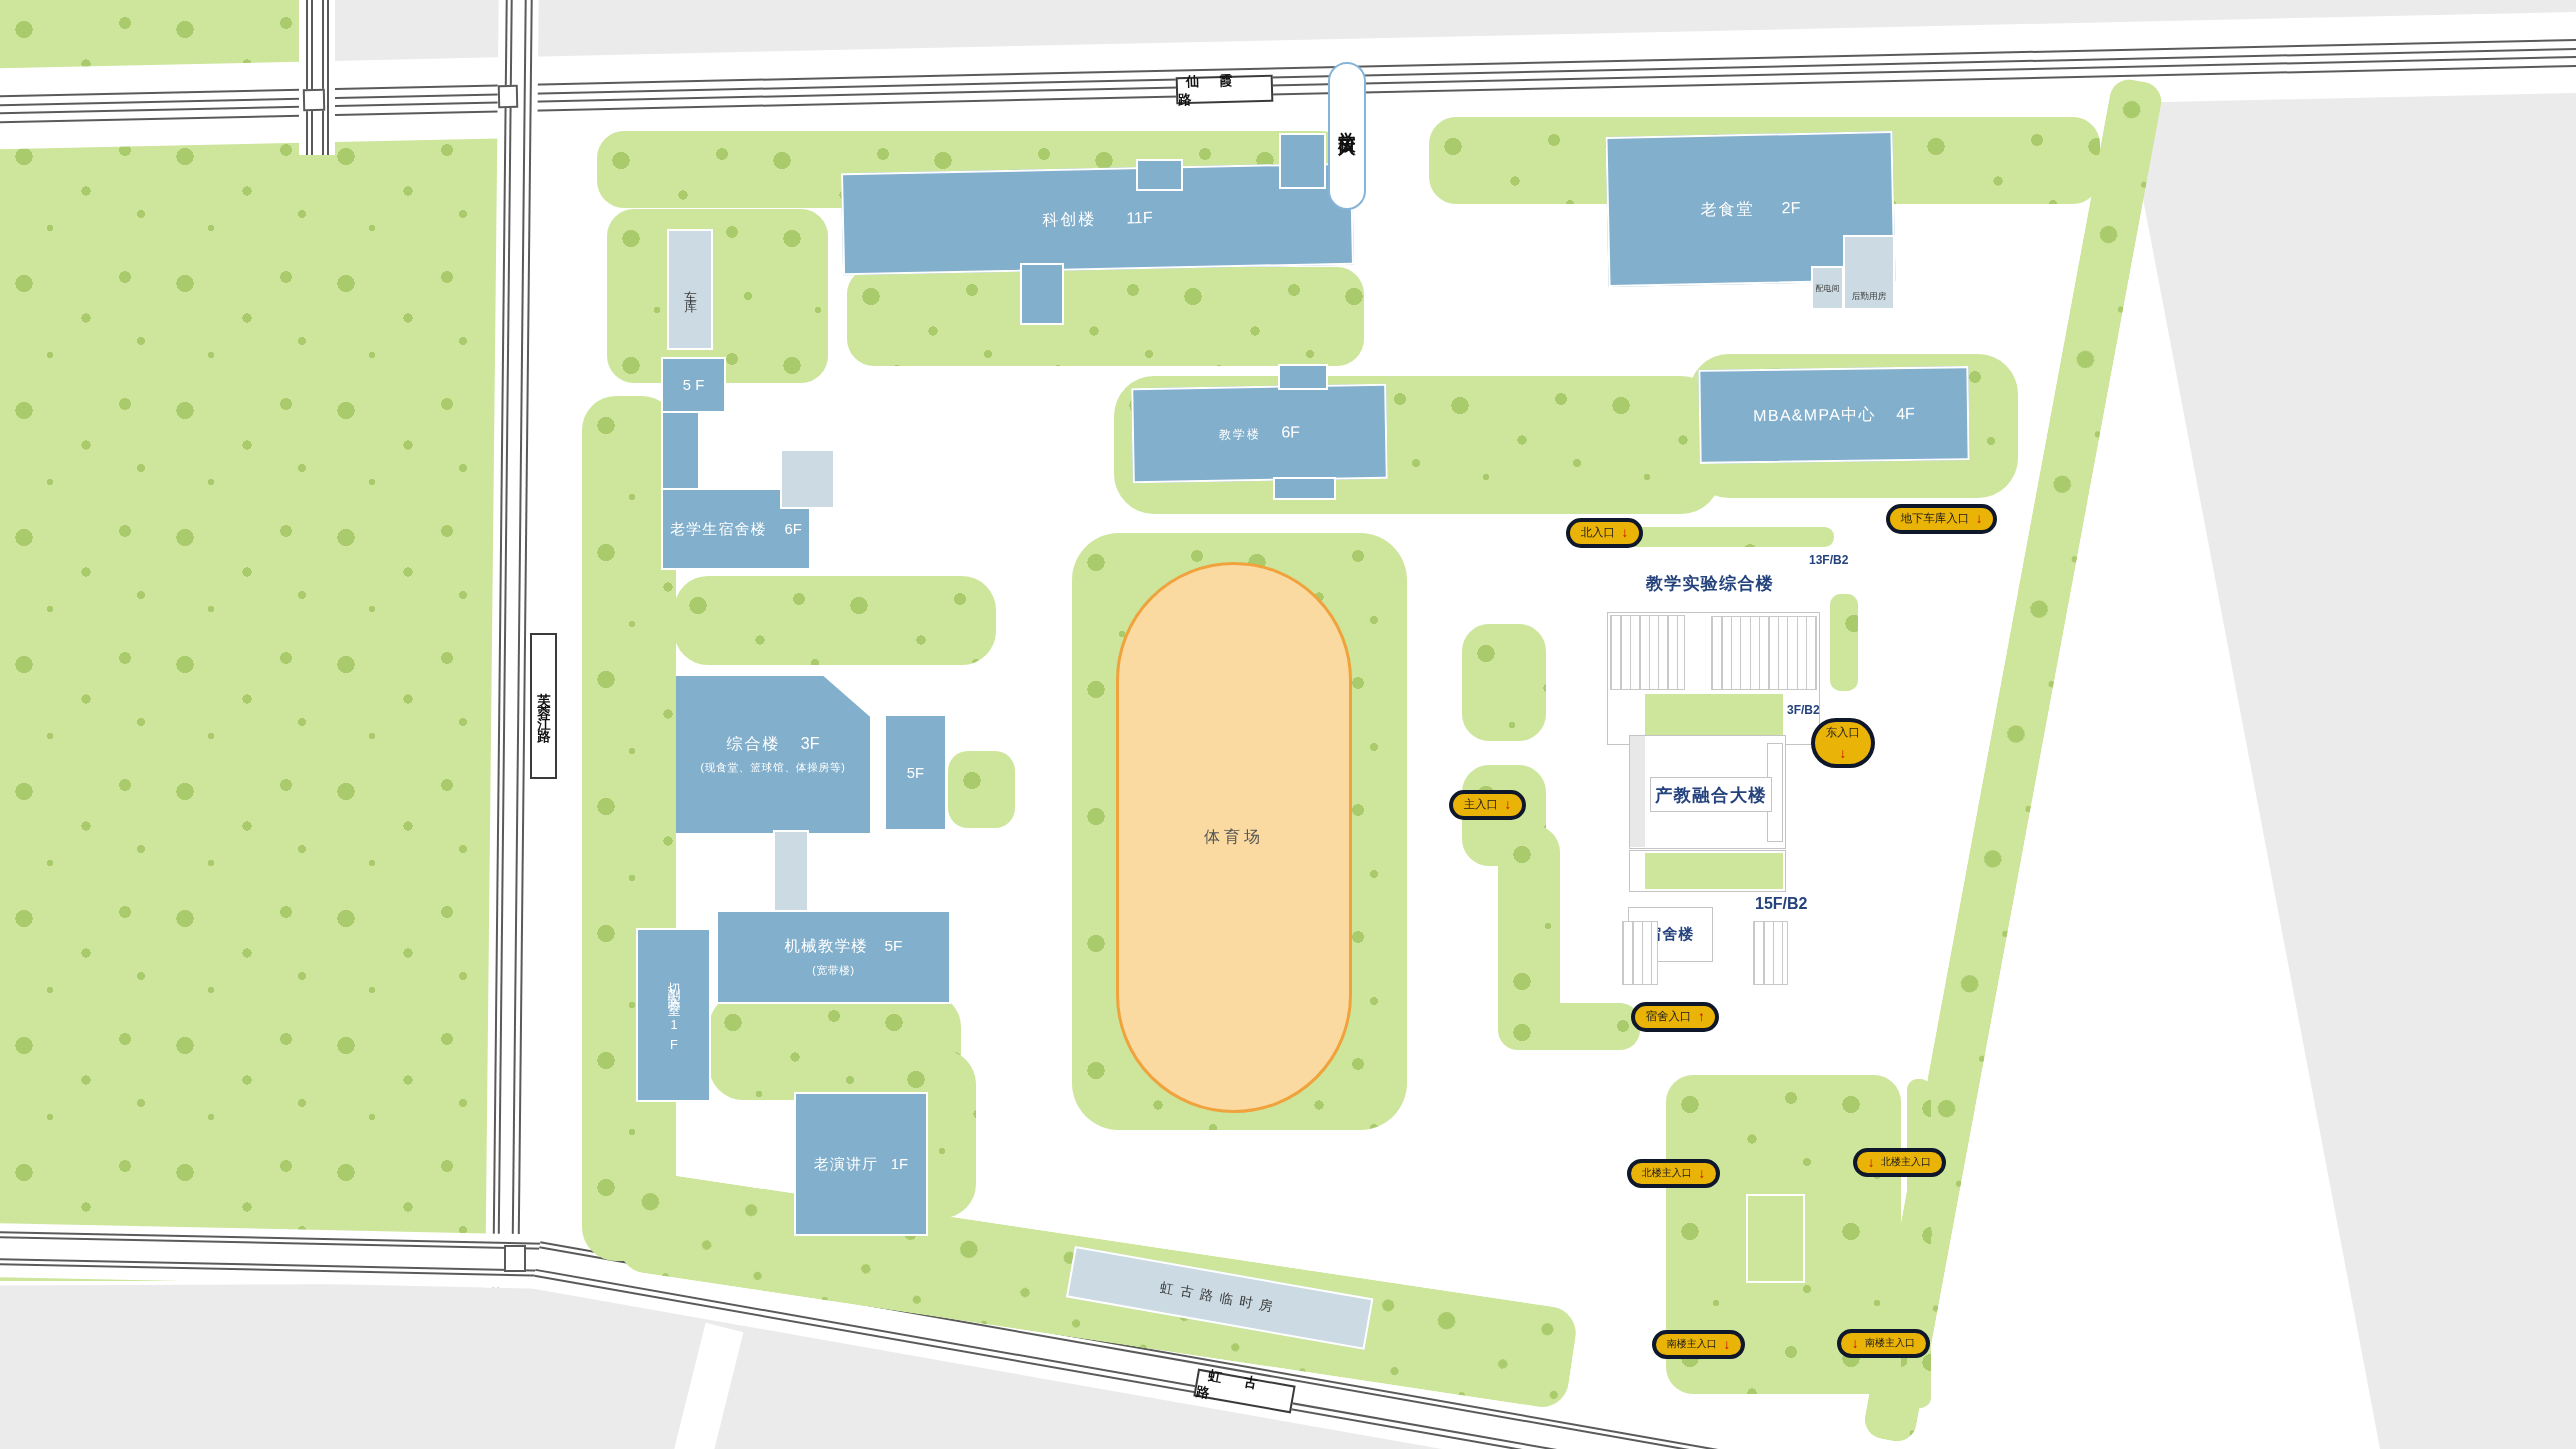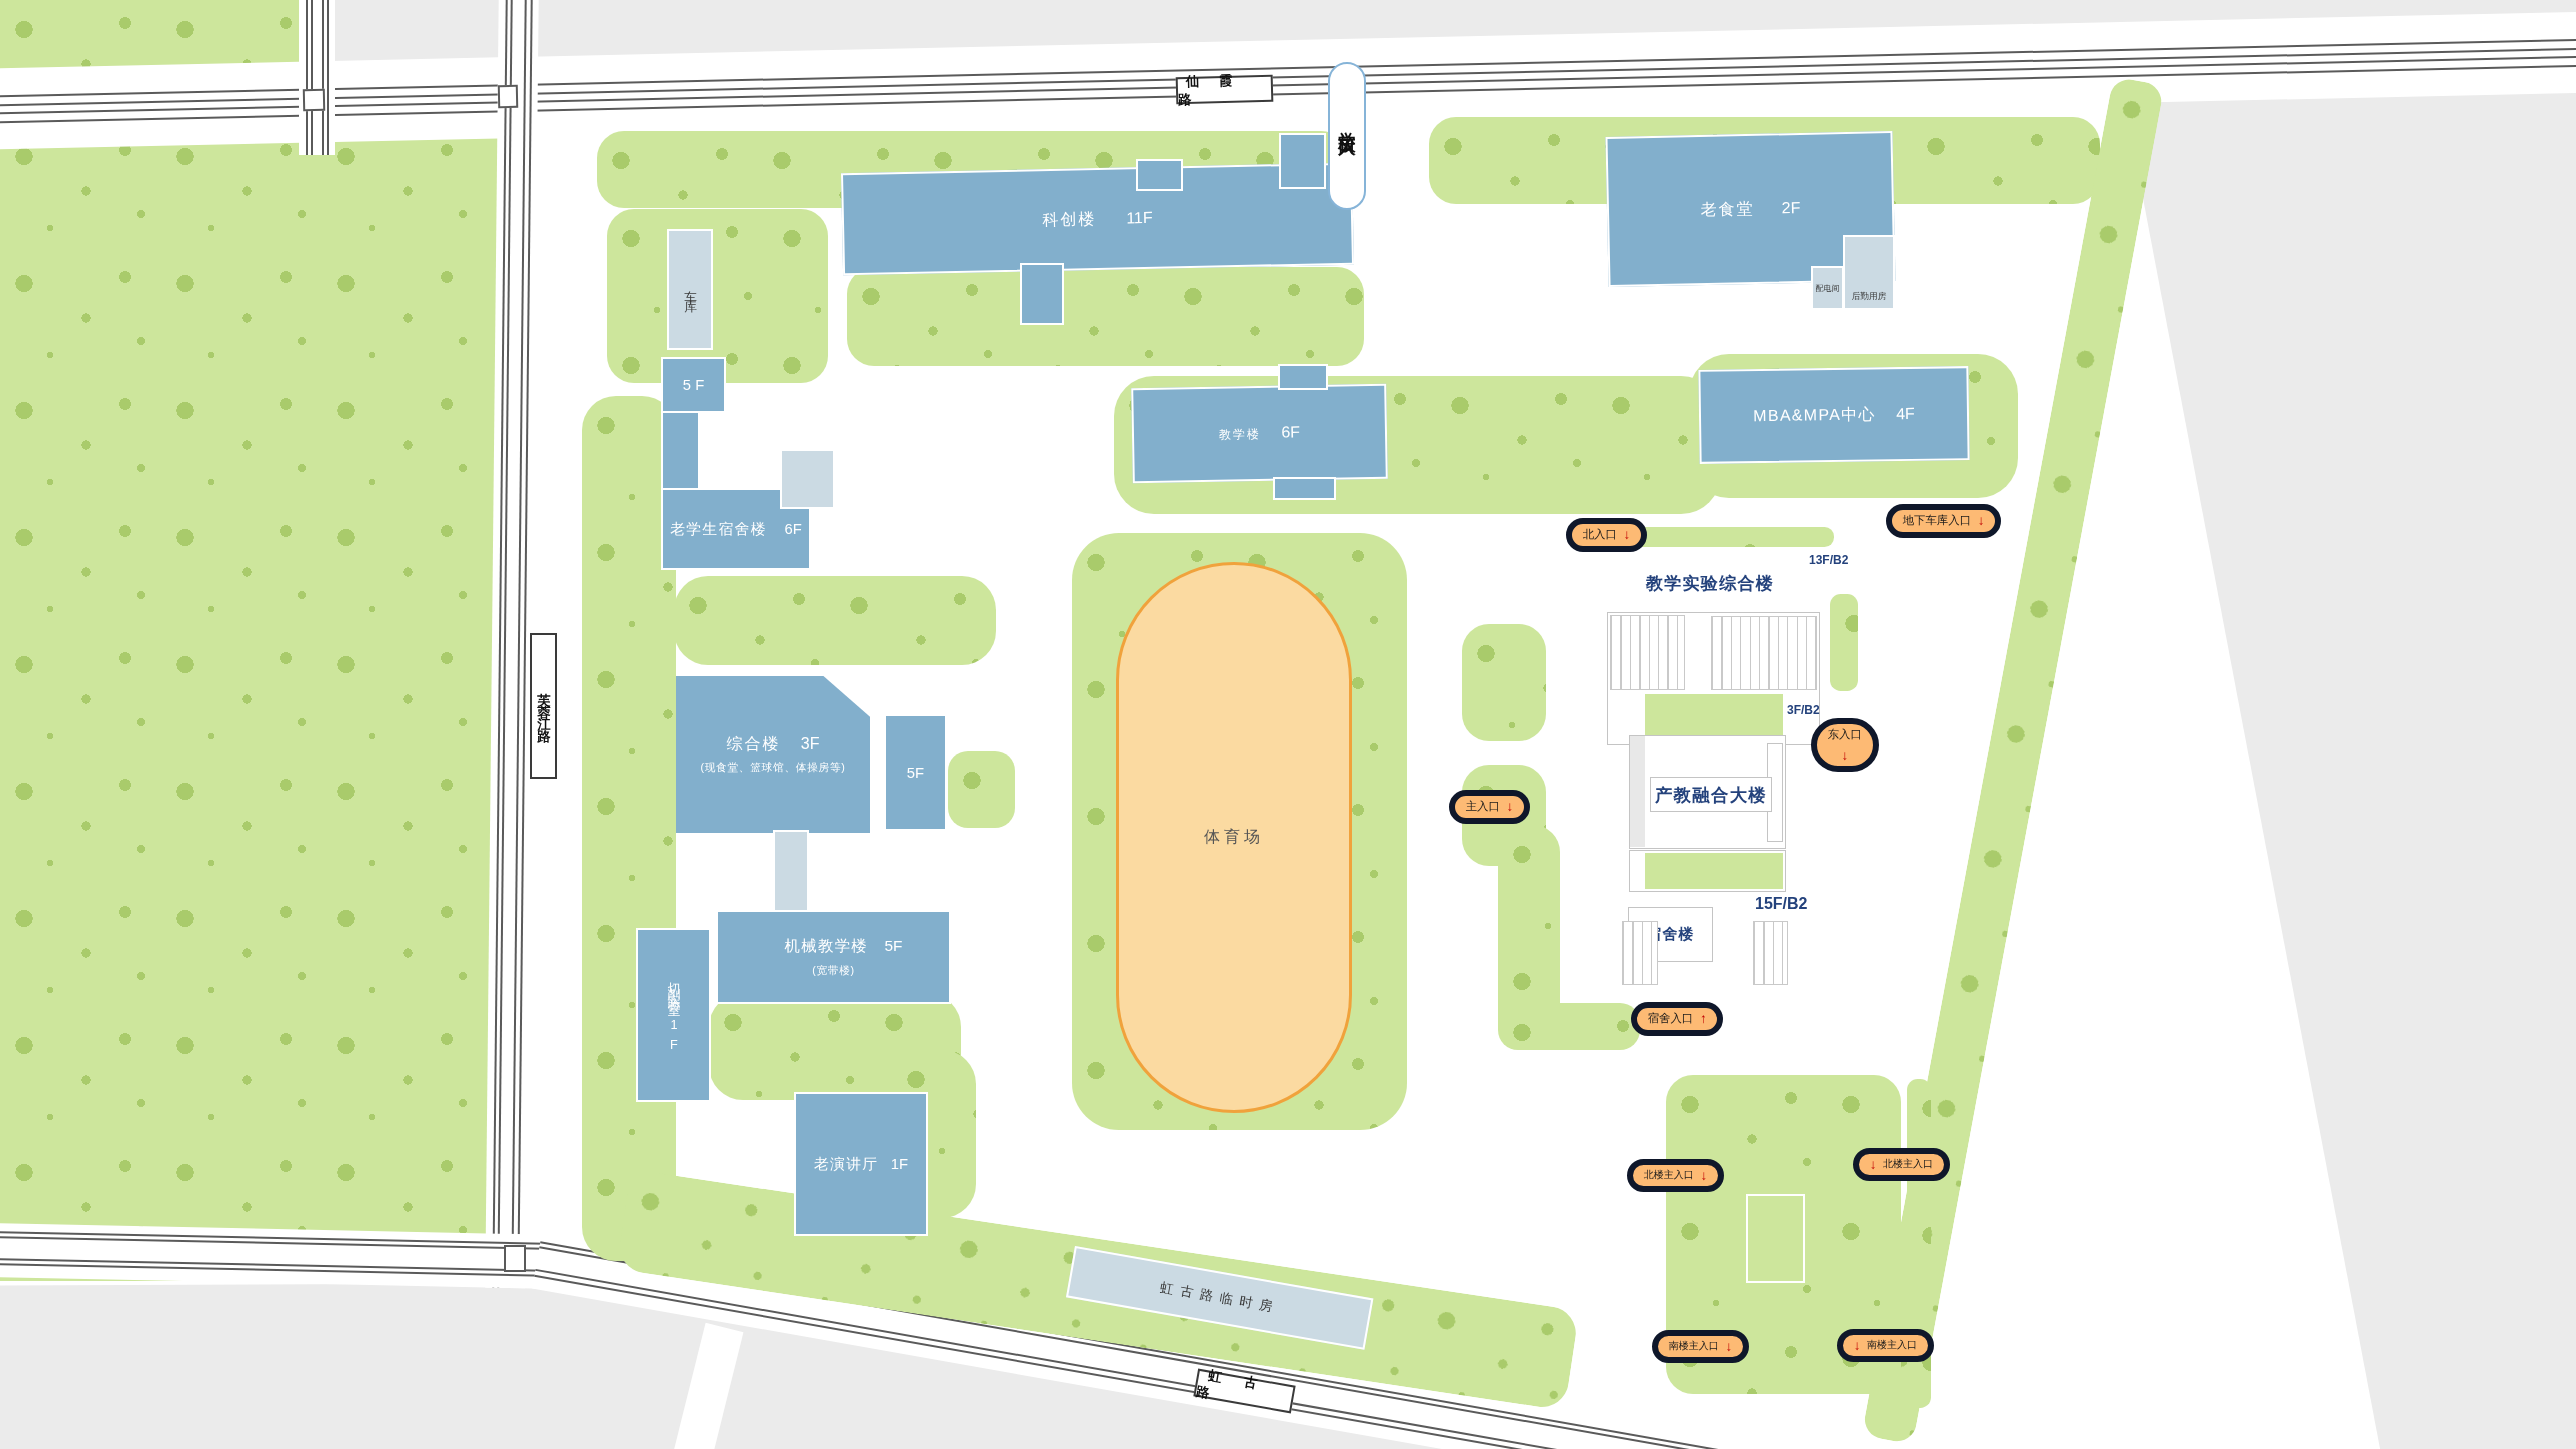--- a/index.html
+++ b/index.html
@@ -25,22 +25,22 @@
   .bld{position:absolute;background:#82AFCC;border:2.7px solid #fff;color:#fff;
        display:flex;align-items:center;justify-content:center;flex-direction:column;text-align:center;}
   .lt{position:absolute;background:#CBDAE3;border:2.7px solid #fff;color:#3a3a3a;
       display:flex;align-items:center;justify-content:center;flex-direction:column;text-align:center;}
   .obox{position:absolute;background:#fff;border:1.3px solid #C4C4C4;}
   .hatch{position:absolute;border:1.3px solid #C9C9C9;
      background:repeating-linear-gradient(to right,#C9C9C9 0 1.3px,#ffffff 1.3px 9.4px);}
   .navy{color:#24427C;}
   .bl2{font-size:10.7px;margin-top:6.7px;letter-spacing:0.7px;}
   
-  .pill{position:absolute;display:flex;align-items:center;gap:6.7px;background:#fdba74;
-        border:6px solid #0f172a;border-radius:670px;padding:3.4px 10.7px;
+  .pill{position:absolute;display:flex;align-items:center;gap:6.7px;background:#eab308;
+        border:4px solid #0f172a;border-radius:670px;padding:3.4px 10.7px;
         font-size:11.4px;color:#1a1a1a;white-space:nowrap;}
   .arr{color:#C00000;font-weight:bold;font-size:13.4px;line-height:1;}
   
   .rlabel{position:absolute;background:#fff;border:2px solid #3a3a3a;color:#111;
           display:flex;align-items:center;justify-content:center;font-weight:bold;}
   .vtext{writing-mode:vertical-rl;text-orientation:upright;}
 </style>
 </head>
 <body>
 

